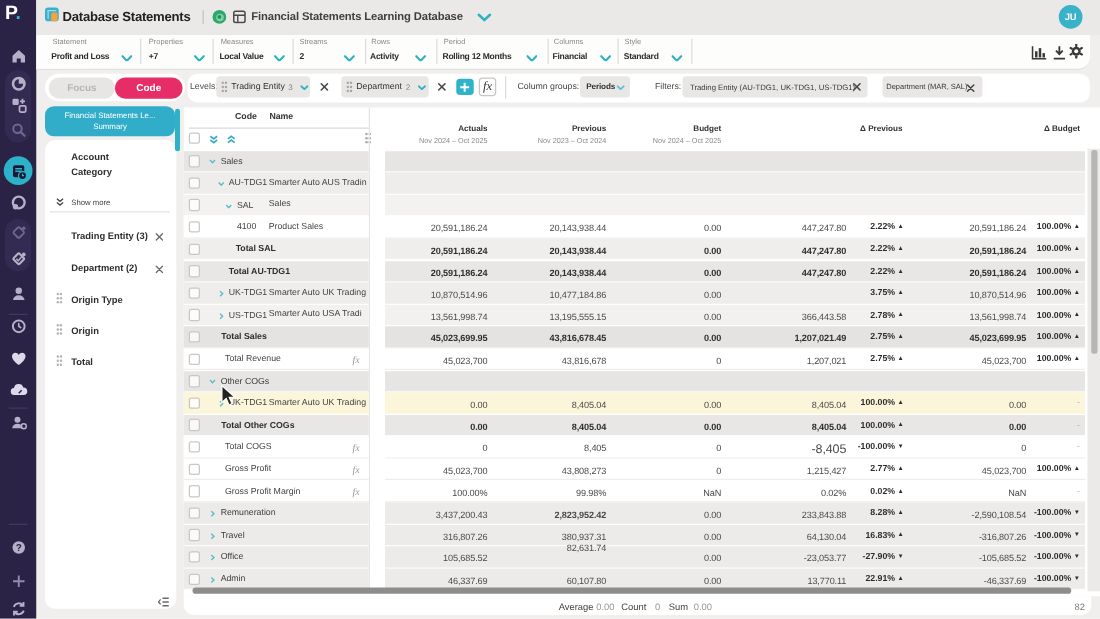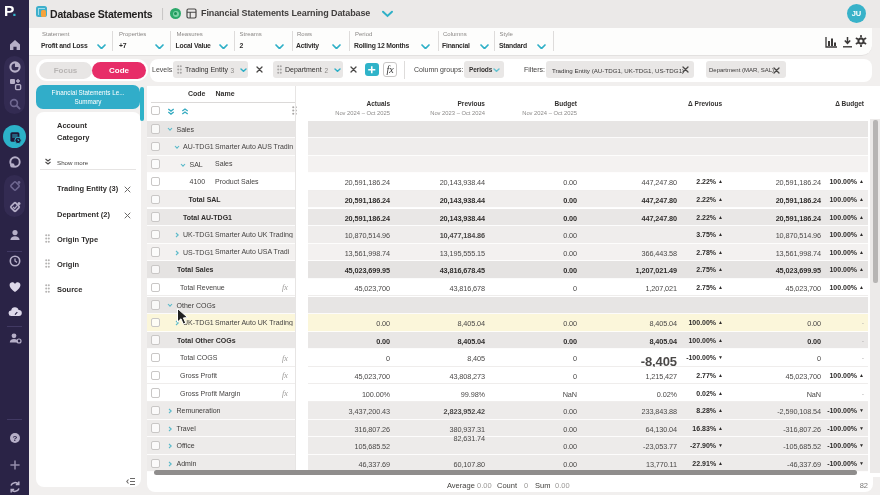--- a/index.html
+++ b/index.html
@@ -367,21 +367,21 @@
 <div class="a" style="left:44.5px;top:284px;">
     <svg width="5" height="9" viewBox="0 0 5 9">
       <circle cx="1.2" cy="1.2" r="1" fill="#b5b3b2"></circle>
       <circle cx="3.8" cy="1.2" r="1" fill="#b5b3b2"></circle>
       <circle cx="1.2" cy="4.5" r="1" fill="#b5b3b2"></circle>
       <circle cx="3.8" cy="4.5" r="1" fill="#b5b3b2"></circle>
       <circle cx="1.2" cy="7.8" r="1" fill="#b5b3b2"></circle>
       <circle cx="3.8" cy="7.8" r="1" fill="#b5b3b2"></circle>
     </svg>
   </div>
-<div class="a" style="left:57px;top:285px;font-size:7.5px;font-weight:bold;color:#2f2d2c;">Source</div>
+<div class="a" style="left:57px;top:285px;font-size:7.5px;font-weight:bold;color:#2f2d2c;">Total</div>
 <div class="a" style="left:126px;top:477px;">
     <svg width="10" height="9" viewBox="0 0 10 9">
       <path d="M4 1.5 H9 M4 4.5 H9 M4 7.5 H9" stroke="#6b6968" stroke-width="1.2"></path>
       <path d="M2.5 2.5 L0.8 4.5 L2.5 6.5" fill="none" stroke="#6b6968" stroke-width="1.1"></path>
     </svg>
   </div>
 <div class="a" style="left:139.5px;top:87px;width:4.5px;height:34px;background:#2fb2c8;border-radius:2px;"></div>
 <div class="a" style="left:146.5px;top:86px;width:733.5px;height:391px;background:#ffffff;"></div>
 <div class="a" style="left:188px;top:90px;font-size:7px;font-weight:bold;color:#333130;">Code</div>
 <div class="a" style="left:215.5px;top:90px;font-size:7px;font-weight:bold;color:#333130;">Name</div>
@@ -483,21 +483,21 @@
 <div class="a" style="left:308px;top:226.1px;width:560px;height:17.6px;background:#efedec;border-bottom:1px solid rgba(255,255,255,.85);"></div>
 <div class="chk" style="left:150.5px;top:229.7px;"></div>
 <div class="a" style="left:174.5px;top:231.90000000000003px;">
     <svg width="4.5" height="6" viewBox="0 0 4.5 6">
       <path d="M1 1 L3.2 3 L1 5" fill="none" stroke="#5bbaca" stroke-width="1.1"></path>
     </svg>
   </div>
 <div class="a" style="left:183px;top:231.1px;font-size:7px;font-weight:normal;color:#454342;">UK-TDG1</div>
 <div class="a" style="left:215px;top:230.7px;width:79px;font-size:7px;font-weight:normal;color:#454342;white-space:nowrap;overflow:hidden;">Smarter Auto UK Trading</div>
 <div class="a r" style="left:305px;top:231.1px;width:85px;font-size:7.3px;font-weight:normal;color:#4b4948;letter-spacing:-0.1px;">10,870,514.96</div>
-<div class="a r" style="left:393px;top:231.1px;width:92px;font-size:7.3px;font-weight:bold;color:#4b4948;letter-spacing:-0.1px;">10,477,184.86</div>
+<div class="a r" style="left:393px;top:231.1px;width:92px;font-size:7.3px;font-weight:normal;color:#4b4948;letter-spacing:-0.1px;">10,477,184.86</div>
 <div class="a r" style="left:489px;top:231.1px;width:88px;font-size:7.3px;font-weight:normal;color:#4b4948;letter-spacing:-0.1px;">0.00</div>
 <div class="a r" style="left:582px;top:231.1px;width:95px;font-size:7.3px;font-weight:normal;color:#4b4948;letter-spacing:-0.1px;margin-top:36px;">393,330.11</div>
 <div class="a r" style="left:671px;top:231.1px;width:52px;font-size:7px;font-weight:bold;color:#2d2b2a;">3.75% <span class="tri">▲</span></div>
 <div class="a r" style="left:725px;top:231.1px;width:96px;font-size:7.3px;font-weight:normal;color:#4b4948;letter-spacing:-0.1px;">10,870,514.96</div>
 <div class="a r" style="left:814px;top:231.1px;width:50px;font-size:7px;font-weight:bold;color:#2d2b2a;">100.00% <span class="tri">▲</span></div>
 <div class="a" style="left:146.5px;top:243.7px;width:148.5px;height:17.6px;background:#f3f1f0;border-bottom:1px solid rgba(255,255,255,.85);"></div>
 <div class="a" style="left:308px;top:243.7px;width:560px;height:17.6px;background:#f3f1f0;border-bottom:1px solid rgba(255,255,255,.85);"></div>
 <div class="chk" style="left:150.5px;top:247.3px;"></div>
 <div class="a" style="left:174.5px;top:249.50000000000003px;">
     <svg width="4.5" height="6" viewBox="0 0 4.5 6">
@@ -574,21 +574,21 @@
 <div class="a r" style="left:725px;top:336.7px;width:96px;font-size:7.3px;font-weight:bold;color:#302e2d;letter-spacing:-0.1px;">0.00</div>
 <div class="a r" style="left:814px;top:336.7px;width:50px;font-size:7px;color:#b0aead;">-</div>
 <div class="a" style="left:146.5px;top:349.3px;width:148.5px;height:17.6px;background:#ffffff;border-bottom:1px solid #efedec;"></div>
 <div class="a" style="left:308px;top:349.3px;width:560px;height:17.6px;background:#ffffff;border-bottom:1px solid #efedec;"></div>
 <div class="chk" style="left:150.5px;top:352.9px;"></div>
 <div class="a" style="left:180px;top:354.3px;font-size:7px;font-weight:normal;color:#454342;">Total COGS</div>
 <div class="a" style="left:282px;top:353.5px;width:10px;font-family:'Liberation Serif',serif;font-style:italic;font-size:8px;color:#9a9896;">fx</div>
 <div class="a r" style="left:305px;top:354.3px;width:85px;font-size:7.3px;font-weight:normal;color:#4b4948;letter-spacing:-0.1px;">0</div>
 <div class="a r" style="left:393px;top:354.3px;width:92px;font-size:7.3px;font-weight:normal;color:#4b4948;letter-spacing:-0.1px;">8,405</div>
 <div class="a r" style="left:489px;top:354.3px;width:88px;font-size:7.3px;font-weight:normal;color:#4b4948;letter-spacing:-0.1px;">0</div>
-<div class="a r" style="left:582px;top:354.3px;width:95px;font-size:13px;font-weight:bold;color:#4b4948;letter-spacing:-0.1px;">-8,405</div>
+<div class="a r" style="left:582px;top:354.3px;width:95px;font-size:10px;font-weight:normal;color:#4b4948;letter-spacing:-0.1px;">-8,405</div>
 <div class="a r" style="left:671px;top:354.3px;width:52px;font-size:7px;font-weight:bold;color:#2d2b2a;">-100.00% <span class="tri">▼</span></div>
 <div class="a r" style="left:725px;top:354.3px;width:96px;font-size:7.3px;font-weight:normal;color:#4b4948;letter-spacing:-0.1px;">0</div>
 <div class="a r" style="left:814px;top:354.3px;width:50px;font-size:7px;color:#b0aead;">-</div>
 <div class="a" style="left:146.5px;top:366.9px;width:148.5px;height:17.6px;background:#ffffff;border-bottom:1px solid #efedec;"></div>
 <div class="a" style="left:308px;top:366.9px;width:560px;height:17.6px;background:#ffffff;border-bottom:1px solid #efedec;"></div>
 <div class="chk" style="left:150.5px;top:370.5px;"></div>
 <div class="a" style="left:180px;top:371.9px;font-size:7px;font-weight:normal;color:#454342;">Gross Profit</div>
 <div class="a" style="left:282px;top:371.1px;width:10px;font-family:'Liberation Serif',serif;font-style:italic;font-size:8px;color:#9a9896;">fx</div>
 <div class="a r" style="left:305px;top:371.9px;width:85px;font-size:7.3px;font-weight:normal;color:#4b4948;letter-spacing:-0.1px;">45,023,700</div>
 <div class="a r" style="left:393px;top:371.9px;width:92px;font-size:7.3px;font-weight:normal;color:#4b4948;letter-spacing:-0.1px;">43,808,273</div>

